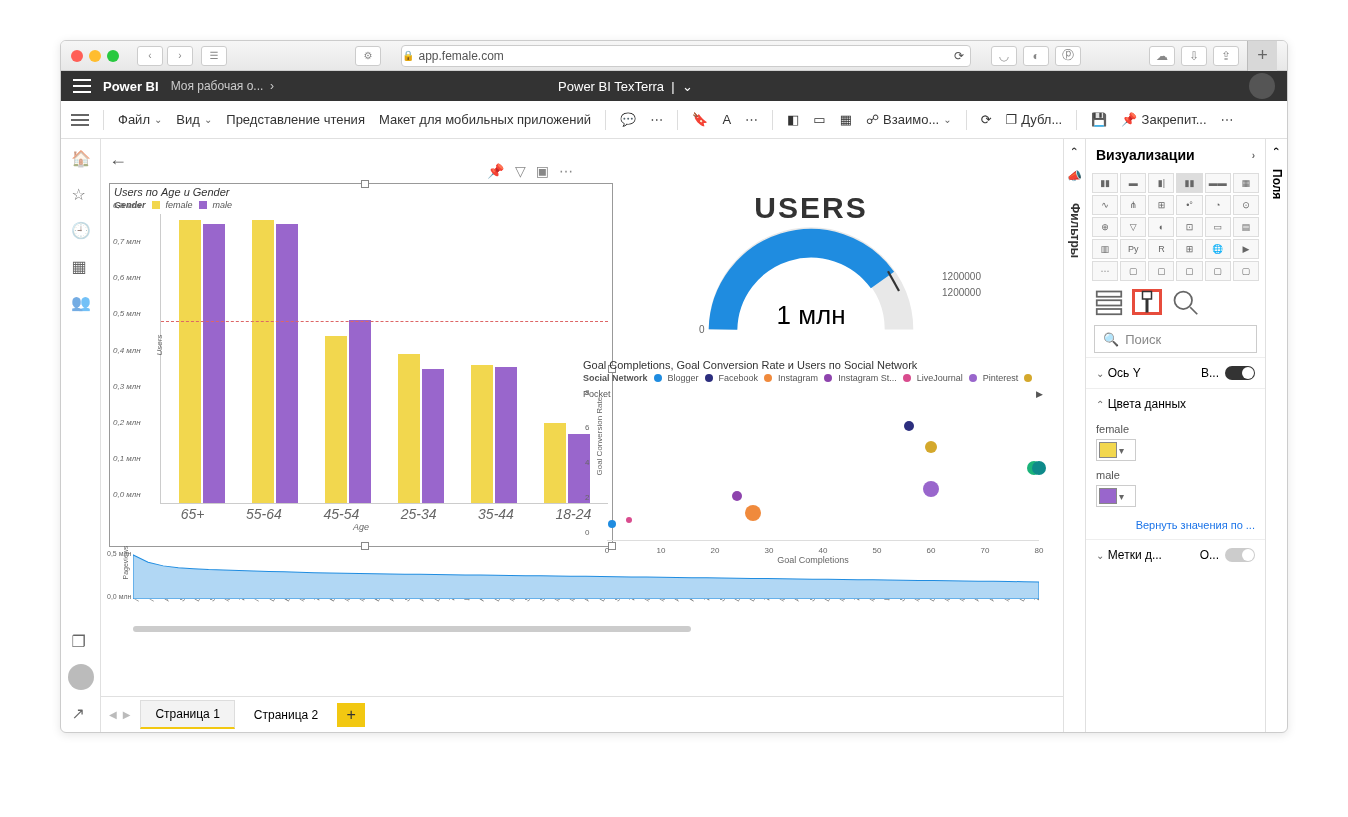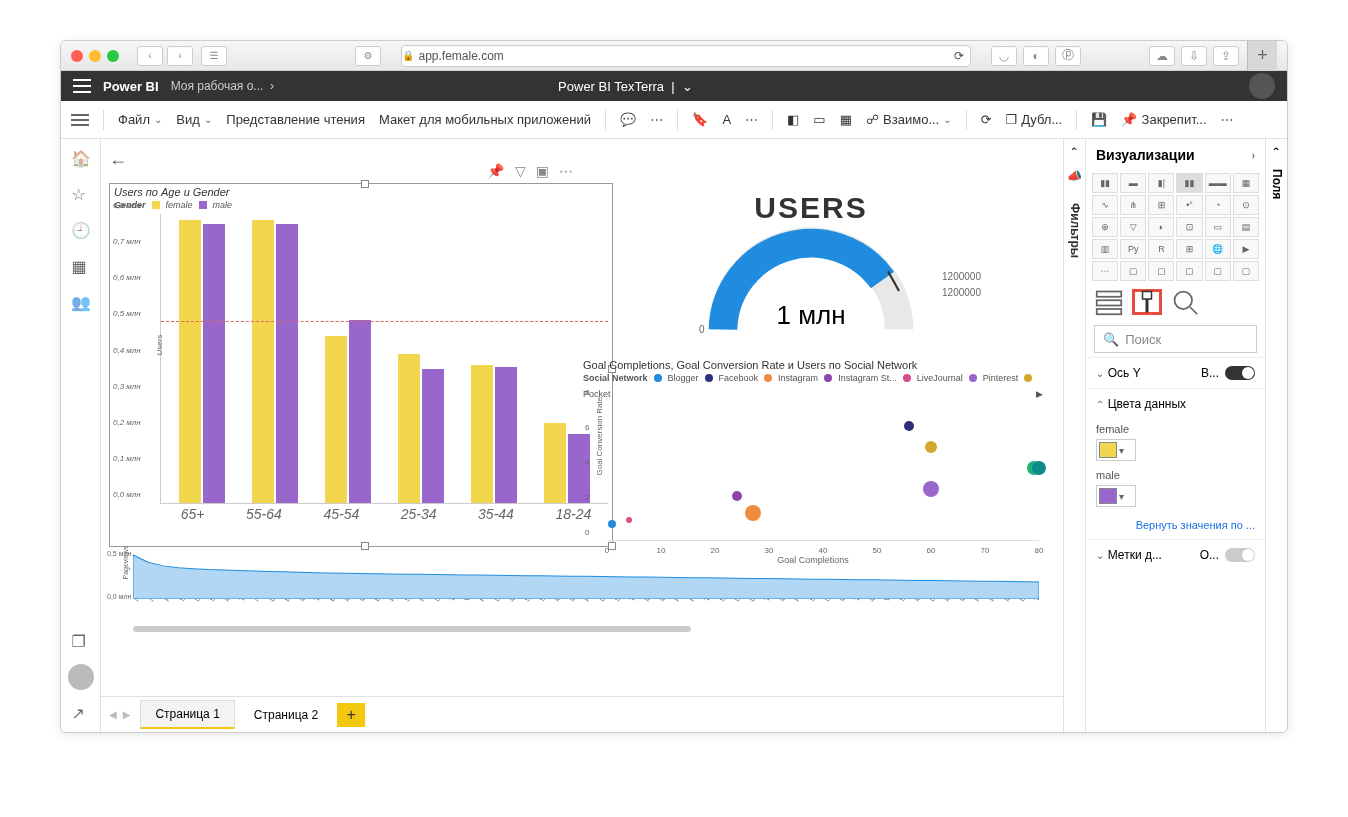--- a/index.html
+++ b/index.html
@@ -277,20 +277,21 @@
               <div class="bc-dashed" style="bottom: 62.5%;"></div>
             </div>
           <div class="bc-xlabels" id="bc-xlabels">
               <span>65+</span>
               <span>55-64</span>
               <span>45-54</span>
               <span>25-34</span>
               <span>35-44</span>
               <span>18-24</span>
             </div>
+          <div class="bc-xaxis-title">Age</div>
         </div>
 
         <div class="gauge-box">
           <div class="gauge-title">USERS</div>
           <div style="position:relative; display:inline-block;">
             <svg class="gauge-svg" viewBox="0 0 200 100">
               <path d="M 20 95 A 80 80 0 0 1 180 95" fill="none" stroke="#e8e8e8" stroke-width="26"></path>
               <path d="M 20 95 A 80 80 0 0 1 165 50" fill="none" stroke="#1f8ce0" stroke-width="26"></path>
               <line x1="170" y1="42" x2="180" y2="60" stroke="#333" stroke-width="2"></line>
             </svg>

